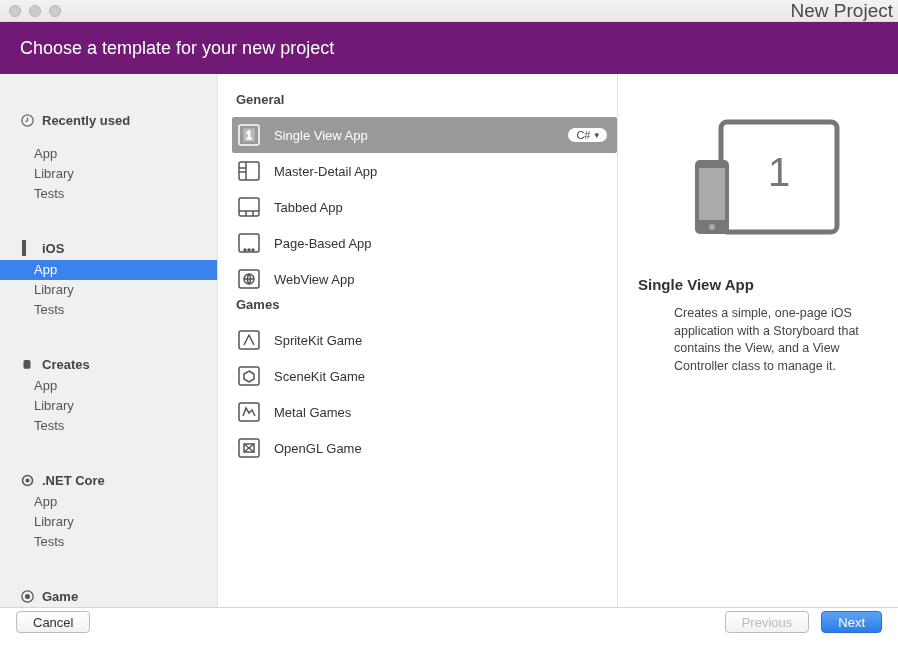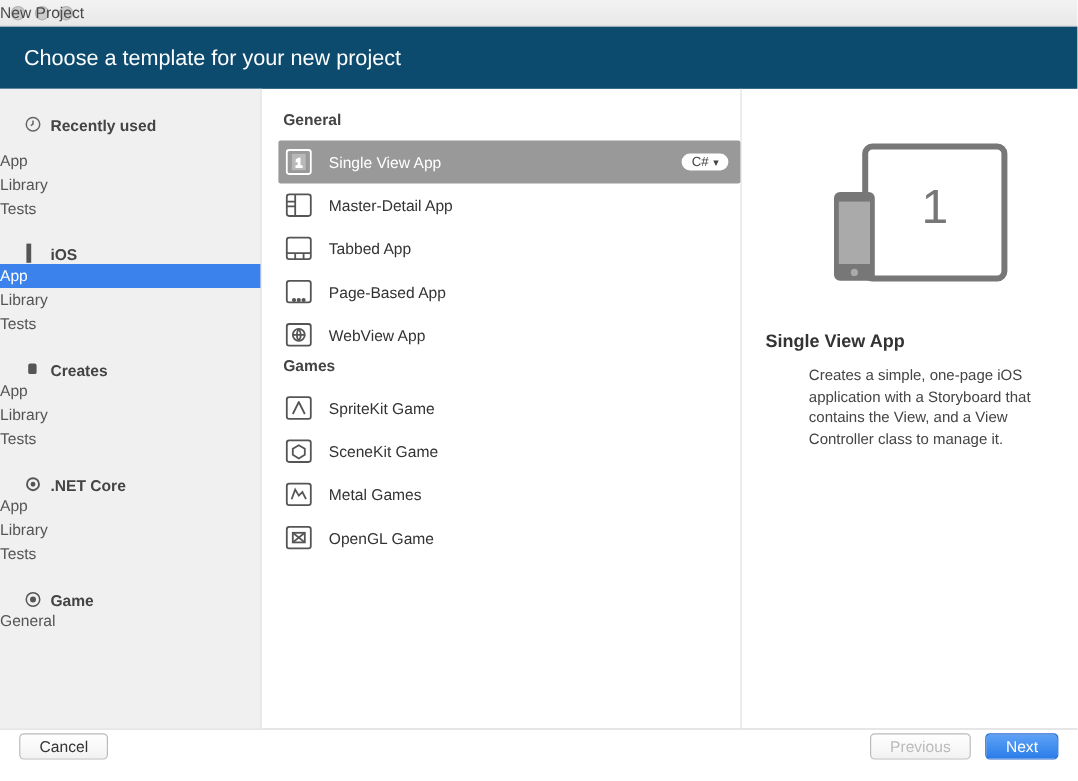--- a/index.html
+++ b/index.html
@@ -1,30 +1,30 @@
 <!DOCTYPE html>
 <html><head>
 <meta charset="utf-8">
 <style>
 * { box-sizing: border-box; margin: 0; padding: 0; font-family: -apple-system, "Helvetica Neue", Arial, sans-serif; }
 body { background: #fff; width: 898px; height: 651px; overflow: hidden; }
 
 .titlebar { height: 22px; background: linear-gradient(#f3f3f3,#e8e8e8); border-bottom: 1px solid #d9d9d9; display: flex; align-items: center; position: relative; }
 .traffic { display: flex; gap: 8px; margin-left: 9px; }
 .tl { width: 12px; height: 12px; border-radius: 50%; background: #ccc; border: 1px solid #b5b5b5; }
-.window-title { position: absolute; left: 0; right: 5px; text-align: left; font-size: 13px; color: #4a4a4a; }
-
-.header { height: 52px; background: #0c4a6e; color: #fff; display: flex; align-items: center; padding-left: 20px; font-size: 18px; font-weight: 300; }
+.window-title { position: absolute; left: 0; right: 5px; text-align: right; font-size: 19px; color: #4a4a4a; }
+
+.header { height: 52px; background: #701a75; color: #fff; display: flex; align-items: center; padding-left: 20px; font-size: 18px; font-weight: 300; }
 
 .body { display: flex; height: 533px; }
 
 .sidebar { width: 218px; background: #f0f0f0; border-right: 1px solid #e2e2e2; padding-top: 14px; font-size: 13px; color: #444; }
-.cat { display: flex; align-items: flex-end; height: 24px; padding-left: 18px; font-weight: 600; }
+.cat { display: flex; align-items: center; height: 24px; padding-left: 18px; font-weight: 600; margin-top: 20px; }
 .cat .ic { width: 18px; height: 18px; display: inline-flex; align-items: center; justify-content: center; margin-right: 6px; color: #555; }
-.sub { display: block; height: 20px; line-height: 20px; color: #555; cursor: default; }
+.sub { display: block; height: 20px; line-height: 20px; padding-left: 34px; color: #555; cursor: default; }
 .sub.selected { background: #3b82ec; color: #fff; }
 .gap { height: 12px; }
 .ios-bar { width: 4px; height: 16px; background: #555; margin-right: 6px; display:inline-block; }
 
 .center { width: 400px; border-right: 1px solid #e2e2e2; padding: 18px 0 0 18px; }
 .section-h { font-size: 13px; font-weight: 700; color: #444; margin: 0 0 10px 0; }
 .section-h.second { }
 .tmpl { display: flex; align-items: center; height: 36px; margin-bottom: 0; padding-left: 0; padding-right: 10px; cursor: default; }
 .tmpl .ticon { width: 26px; height: 26px; margin-right: 12px; display: inline-flex; align-items: center; justify-content: center; }
 .tmpl .tlabel { font-size: 13px; color: #333; }

